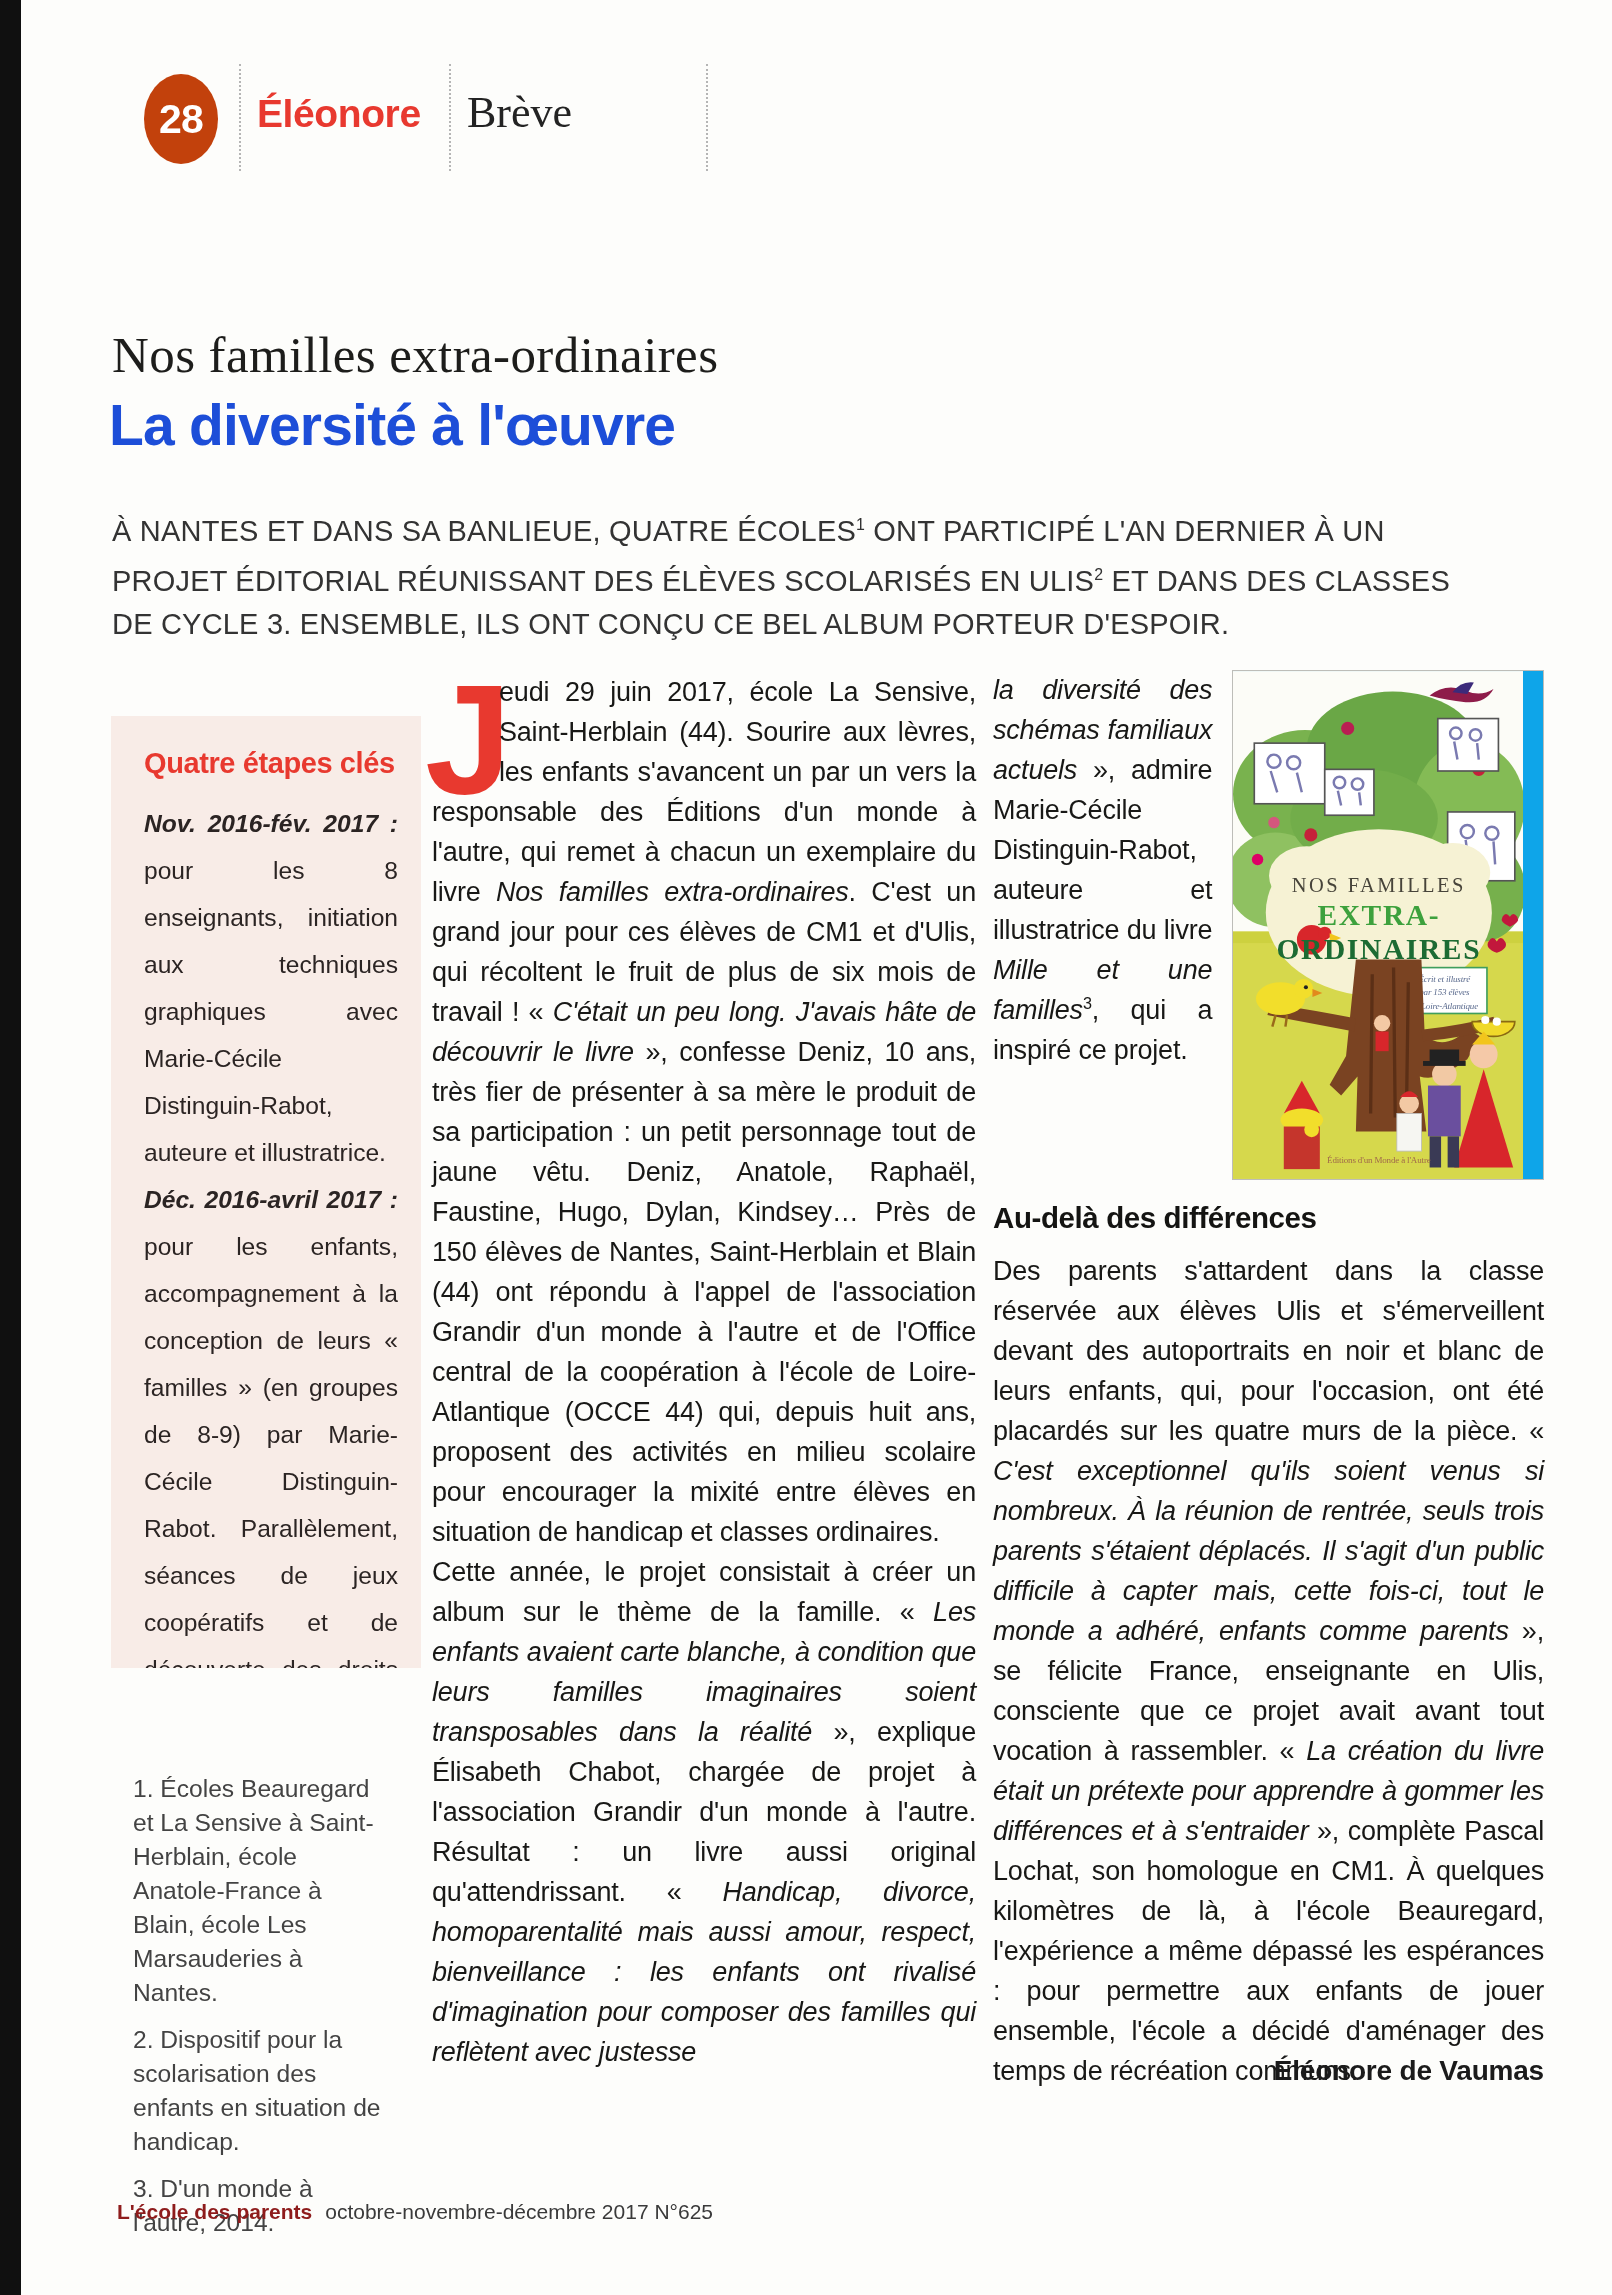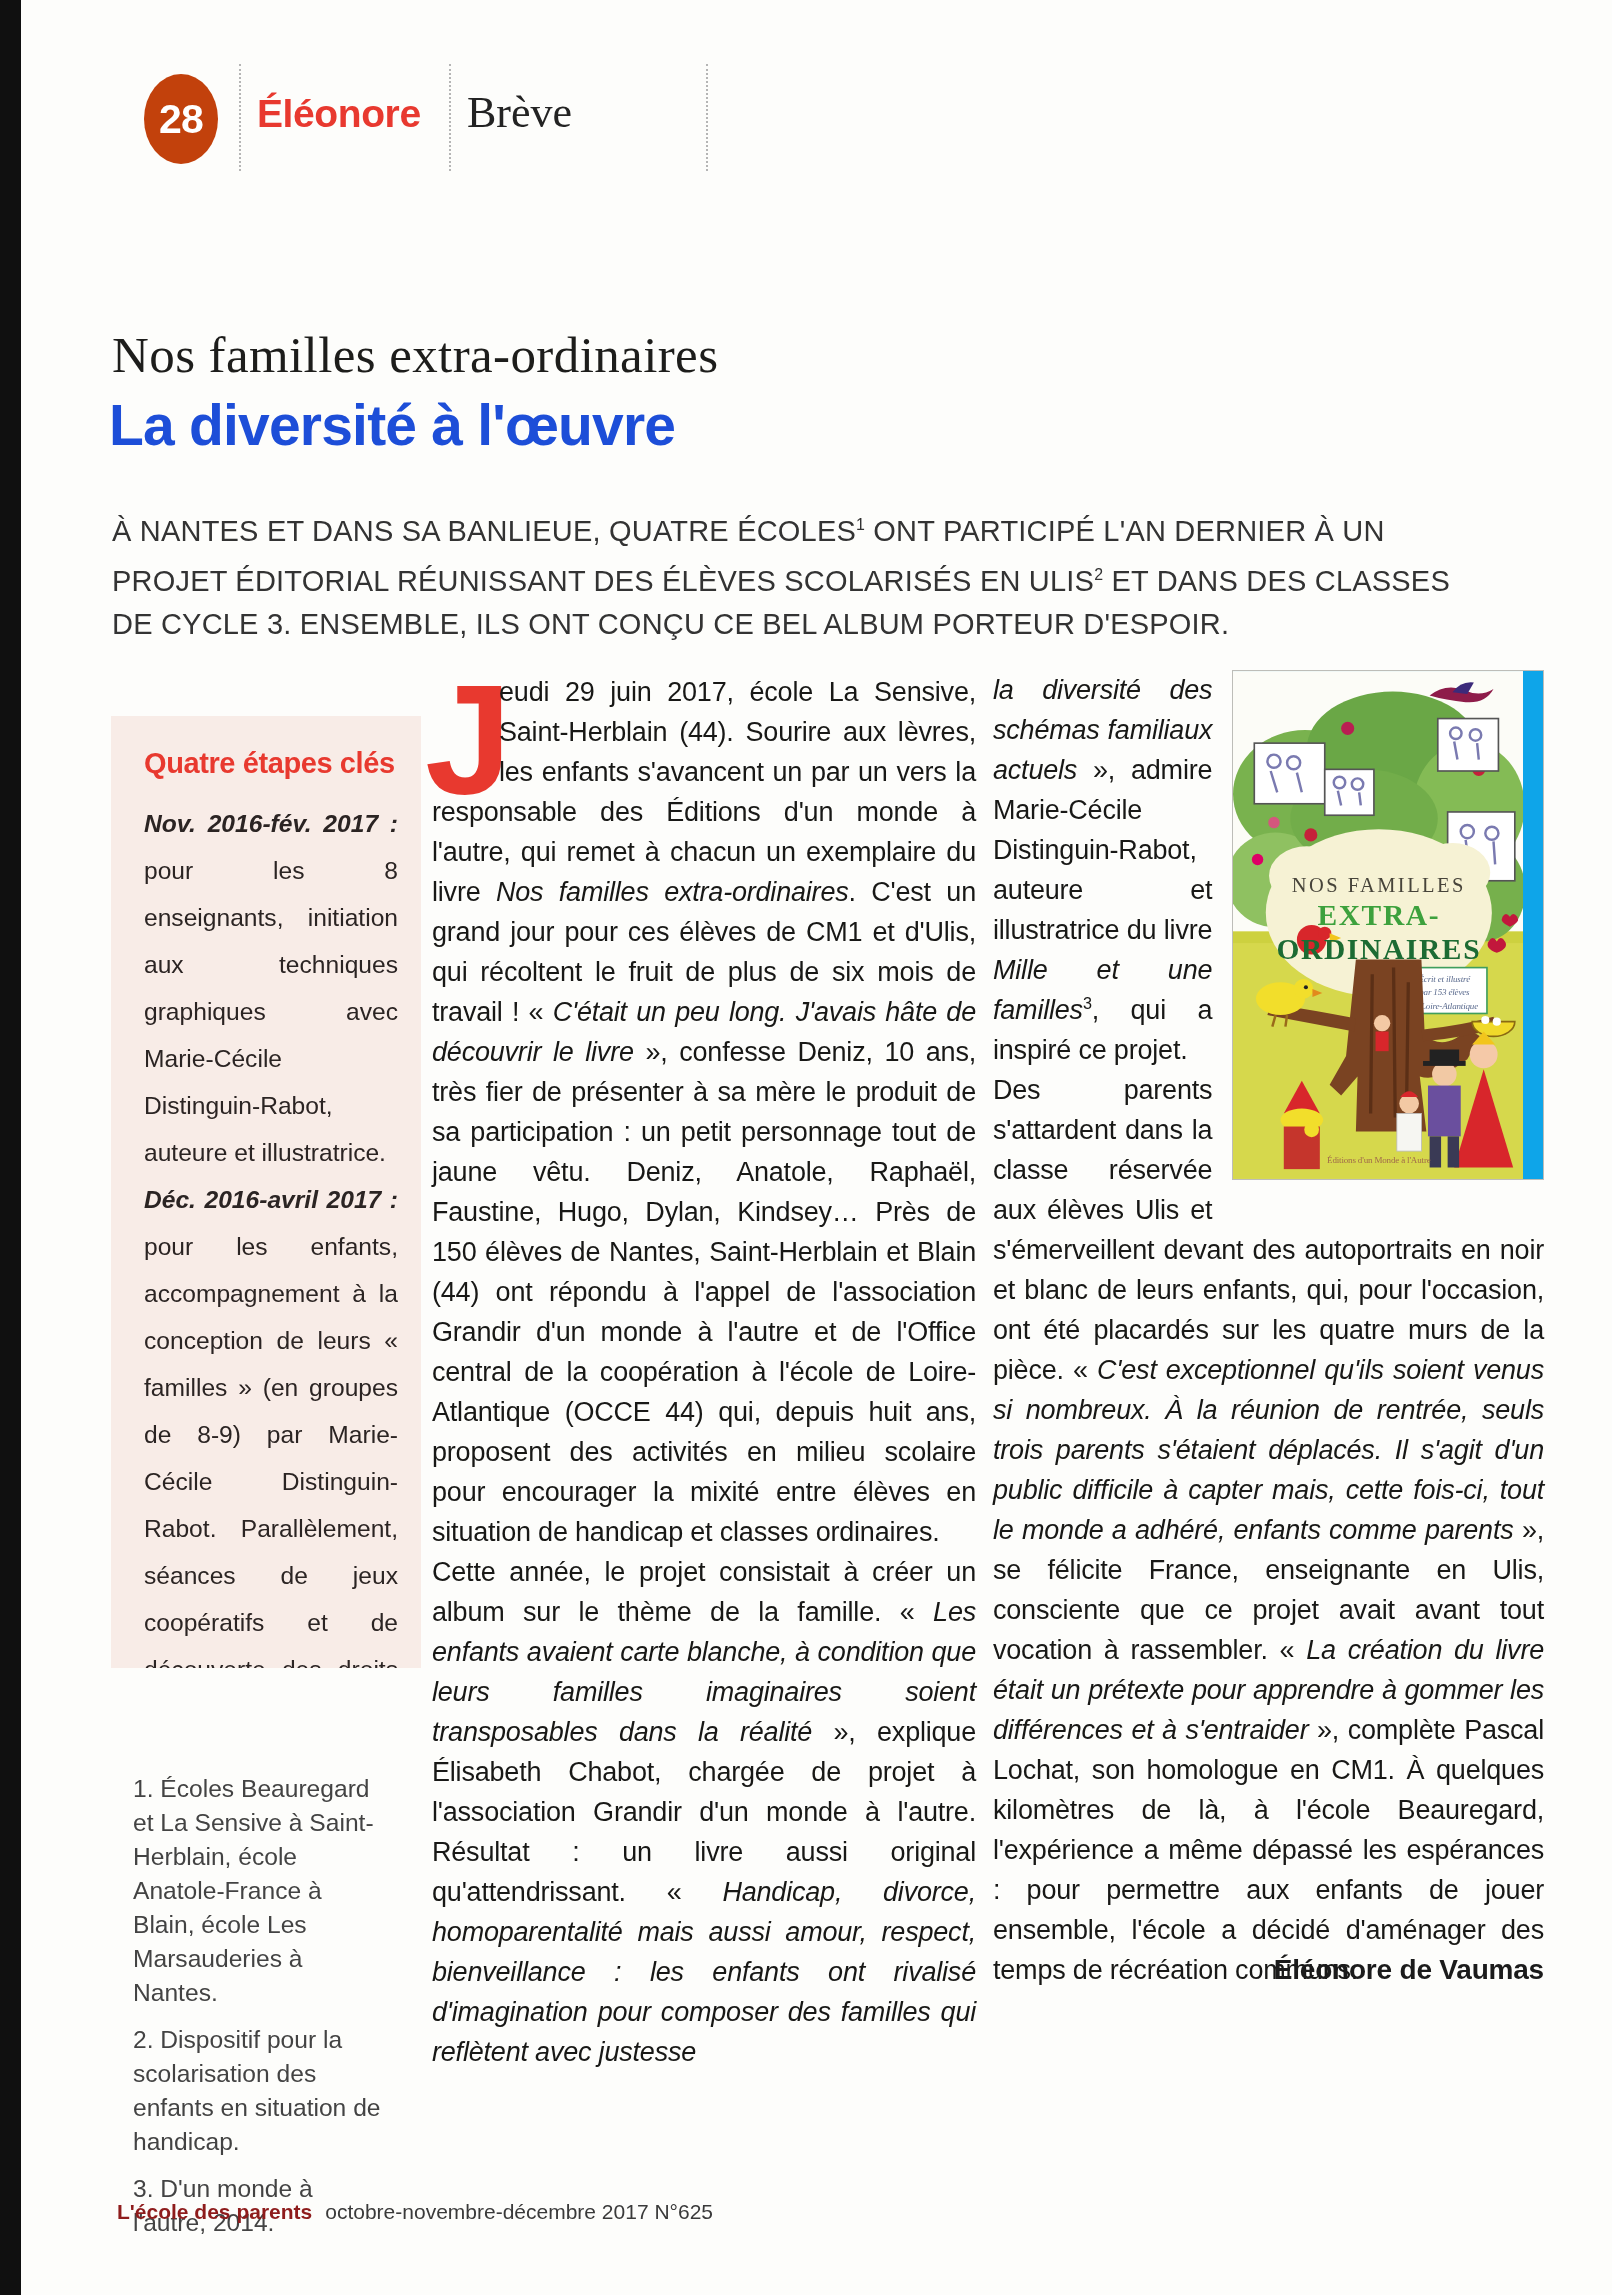--- a/index.html
+++ b/index.html
@@ -212,20 +212,21 @@
         <ellipse cx="84" cy="548" rx="26" ry="14" fill="#f2de2b"></ellipse>
         <rect x="62" y="556" width="44" height="52" fill="#c5352c"></rect>
         <circle cx="96" cy="560" r="9" fill="#f2de2b"></circle>
 
         <path d="M322,330 q5,-8 10,0 q5,8 -10,14 q-15,-6 -10,-14 q5,-8 10,0" fill="#c2173c"></path>
         <path d="M338,300 q4,-7 9,0 q4,7 -9,12 q-13,-5 -9,-12 q4,-7 9,0" fill="#c2173c"></path>
         <text x="178" y="600" text-anchor="middle" font-size="11" fill="#a06a4a">Éditions d'un Monde à l'Autre</text>
       </svg>
     </div>
     <p><span class="it">la diversité des schémas familiaux actuels</span><span> », admire Marie-Cécile Distinguin-Rabot, auteure et illustratrice du livre </span><span class="it">Mille et une familles</span><sup>3</sup><span>, qui a inspiré ce projet.</span></p>
+    <div class="subhead">Au-delà des différences</div>
     <p><span>Des parents s'attardent dans la classe réservée aux élèves Ulis et s'émerveillent devant des autoportraits en noir et blanc de leurs enfants, qui, pour l'occasion, ont été placardés sur les quatre murs de la pièce. « </span><span class="it">C'est exceptionnel qu'ils soient venus si nombreux. À la réunion de rentrée, seuls trois parents s'étaient déplacés. Il s'agit d'un public difficile à capter mais, cette fois-ci, tout le monde a adhéré, enfants comme parents</span><span> », se félicite France, enseignante en Ulis, consciente que ce projet avait avant tout vocation à rassembler. « </span><span class="it">La création du livre était un prétexte pour apprendre à gommer les différences et à s'entraider</span><span> », complète Pascal Lochat, son homologue en CM1. À quelques kilomètres de là, à l'école Beauregard, l'expérience a même dépassé les espérances : pour permettre aux enfants de jouer ensemble, l'école a décidé d'aménager des temps de récréation communs.</span></p>
     <div class="signature">Éléonore de Vaumas</div>
   </div>
 
   <div class="footer">
     <span class="mag">L'école des parents</span><span class="issue">octobre-novembre-décembre 2017  N°625</span>
   </div>
 </div>
 
 

